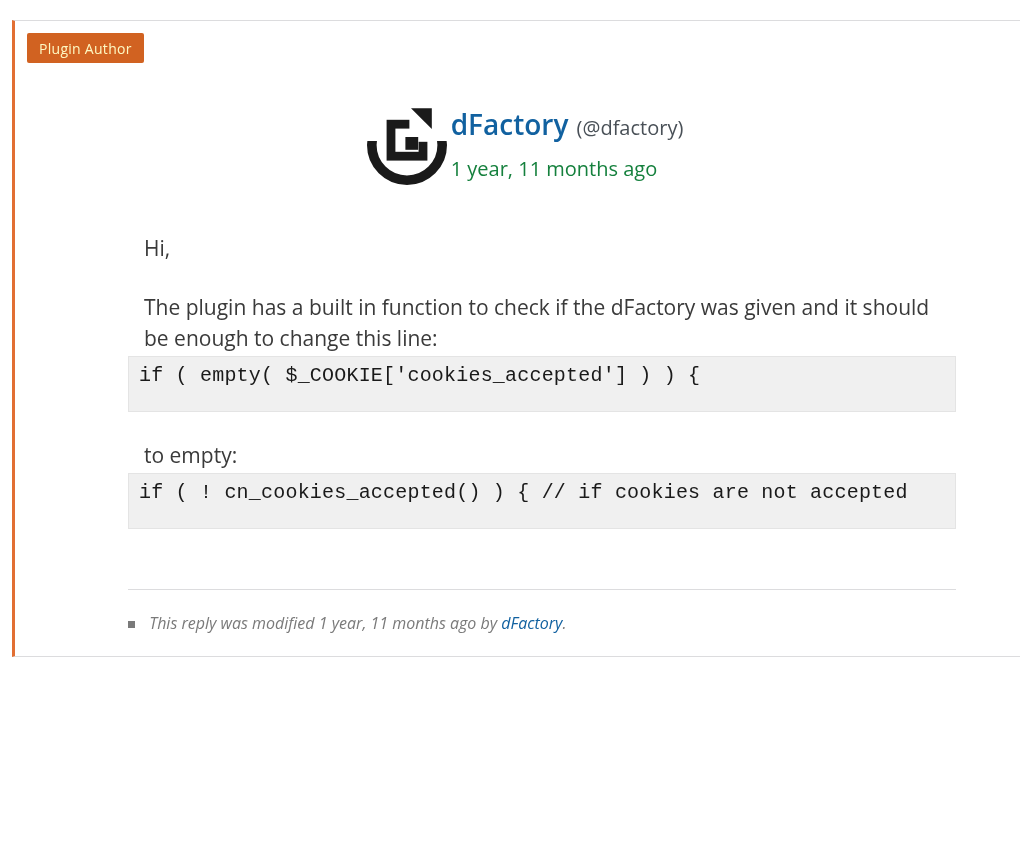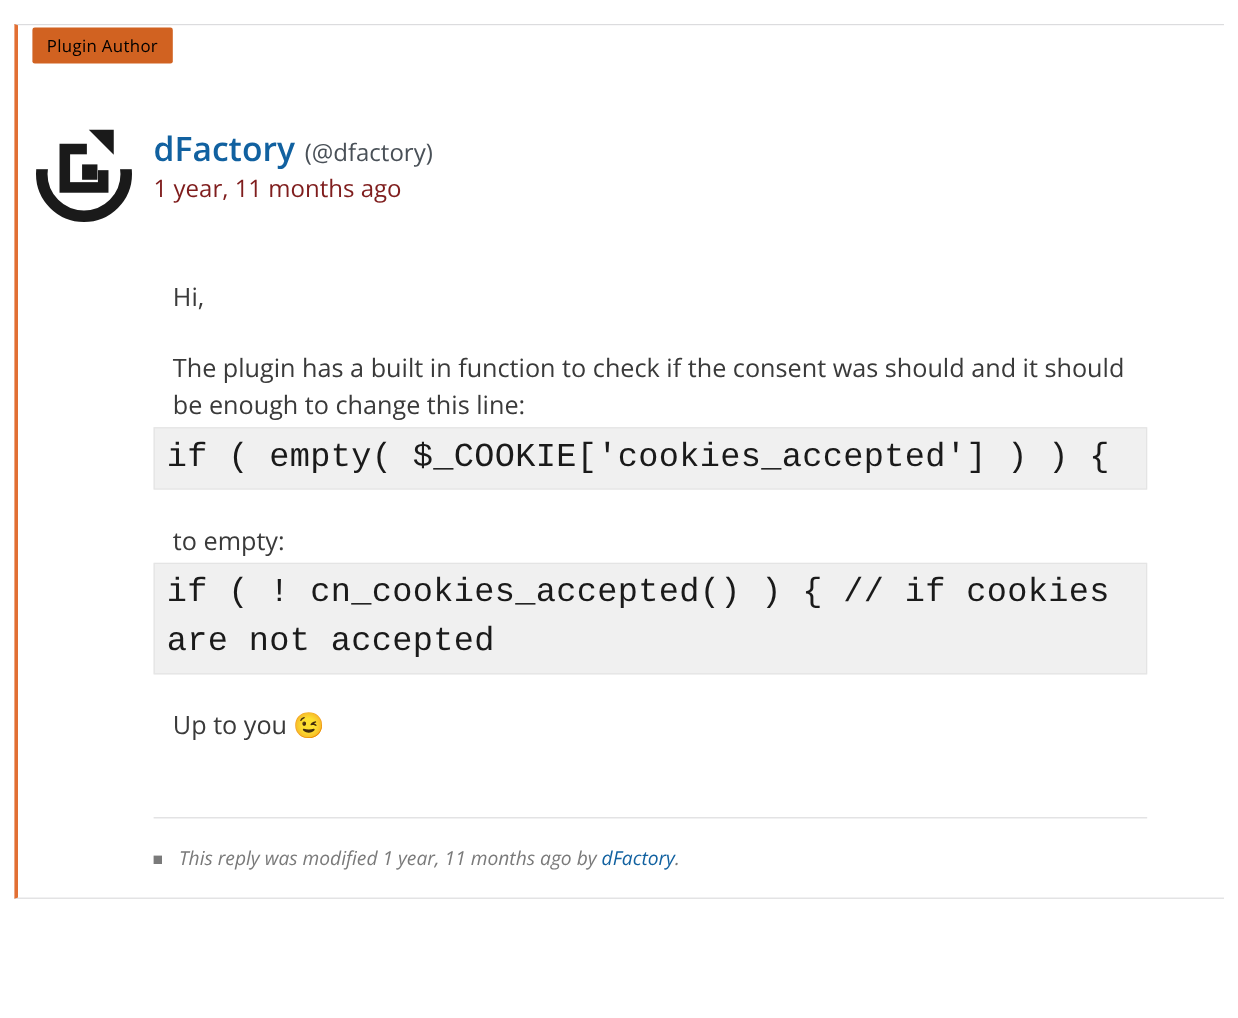--- a/index.html
+++ b/index.html
@@ -13,34 +13,35 @@
   .post {
     margin: 20px 12px;
     border-top: 1px solid #dcdcde;
     border-bottom: 1px solid #dcdcde;
     border-left: 3px solid #e26f33;
     position: relative;
     padding-bottom: 18px;
   }
   .badge {
     position: absolute;
-    top: 2px;
+    top: 12px;
     left: 12px;
     background: #d16221;
-    color: #000000;
+    color: #fef9c3;
     font-size: 14px;
     padding: 6px 12px 5px;
     border-radius: 2px;
     letter-spacing: .02em;
   }
   .header {
     display: flex;
     align-items: flex-start;
     padding: 84px 0 0 15px;
-    gap: 18px;
+    gap: 4px;
+    justify-content: center;
   }
   .avatar {
     width: 80px;
     height: 80px;
     flex: 0 0 80px;
     background: #fff;
   }
   .avatar svg { width: 100%; height: 100%; }
   .meta .author-name {
     color: #1161a0;
@@ -49,39 +50,39 @@
     text-decoration: none;
     cursor: pointer;
   }
   .meta .handle {
     color: #495057;
     font-size: 20px;
     margin-left: 4px;
     font-weight: 400;
   }
   .meta .time {
-    color: #7f1d1d;
+    color: #15803d;
     font-size: 20px;
-    margin-top: 0;
+    margin-top: 12px;
     cursor: pointer;
   }
   .content {
     padding: 48px 64px 8px 113px;
     font-size: 21px;
     line-height: 1.48;
     color: #3a3a3a;
   }
   .content p { margin: 0 16px 28px; }
   .content code {
     display: block;
     background: #f0f0f0;
     border: 1px solid #e4e4e4;
-    padding: 4px 10px 4px;
+    padding: 4px 10px 20px;
     font-family: "SFMono-Regular", Consolas, "Liberation Mono", Menlo, monospace;
-    font-size: 28px;
+    font-size: 20px;
     letter-spacing: .01em;
     color: #1a1a1a;
     margin-top: 2px;
   }
   .content .code-intro { margin-bottom: 0; }
   .content .code-block { margin-bottom: 28px; }
   .modlog {
     margin: 24px 64px 4px 113px;
     border-top: 1px solid #dcdcde;
     padding-top: 22px;
@@ -119,29 +120,28 @@
         <span class="handle">(@dfactory)</span>
       </div>
       <div class="time">1 year, 11 months ago</div>
     </div>
   </div>
 
   <div class="content">
     <p>Hi,</p>
 
     <div class="code-block">
-      <p class="code-intro">The plugin has a built in function to check if the consent was should and it should be enough to change this line:</p>
+      <p class="code-intro">The plugin has a built in function to check if the dFactory was given and it should be enough to change this line:</p>
       <code>if ( empty( $_COOKIE['cookies_accepted'] ) ) {</code>
     </div>
 
     <div class="code-block">
       <p class="code-intro">to empty:</p>
       <code>if ( ! cn_cookies_accepted() ) { // if cookies are not accepted</code>
     </div>
 
-    <p>Up to you 😉</p>
   </div>
 
   <div class="modlog">
     <span class="bullet"></span>
     <span>This reply was modified 1 year, 11 months ago by </span><a>dFactory</a><span>.</span>
   </div>
 </div>
 
 </body></html>

